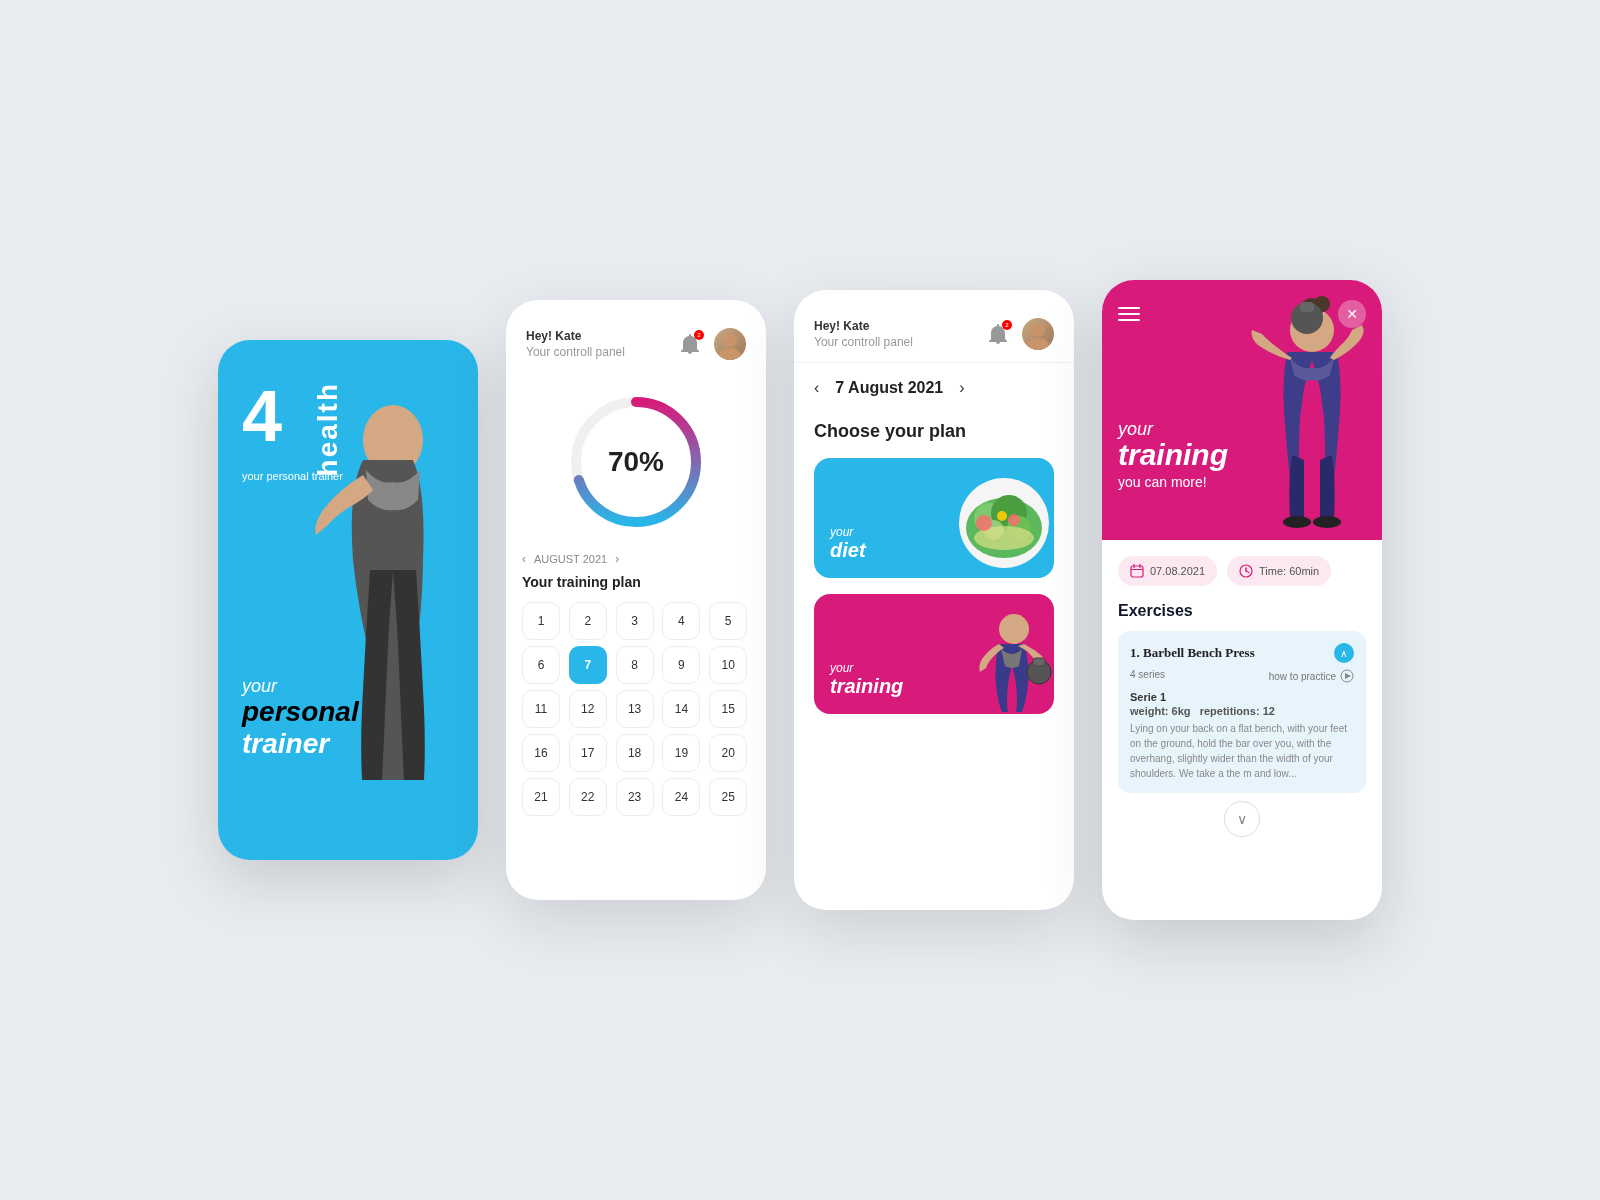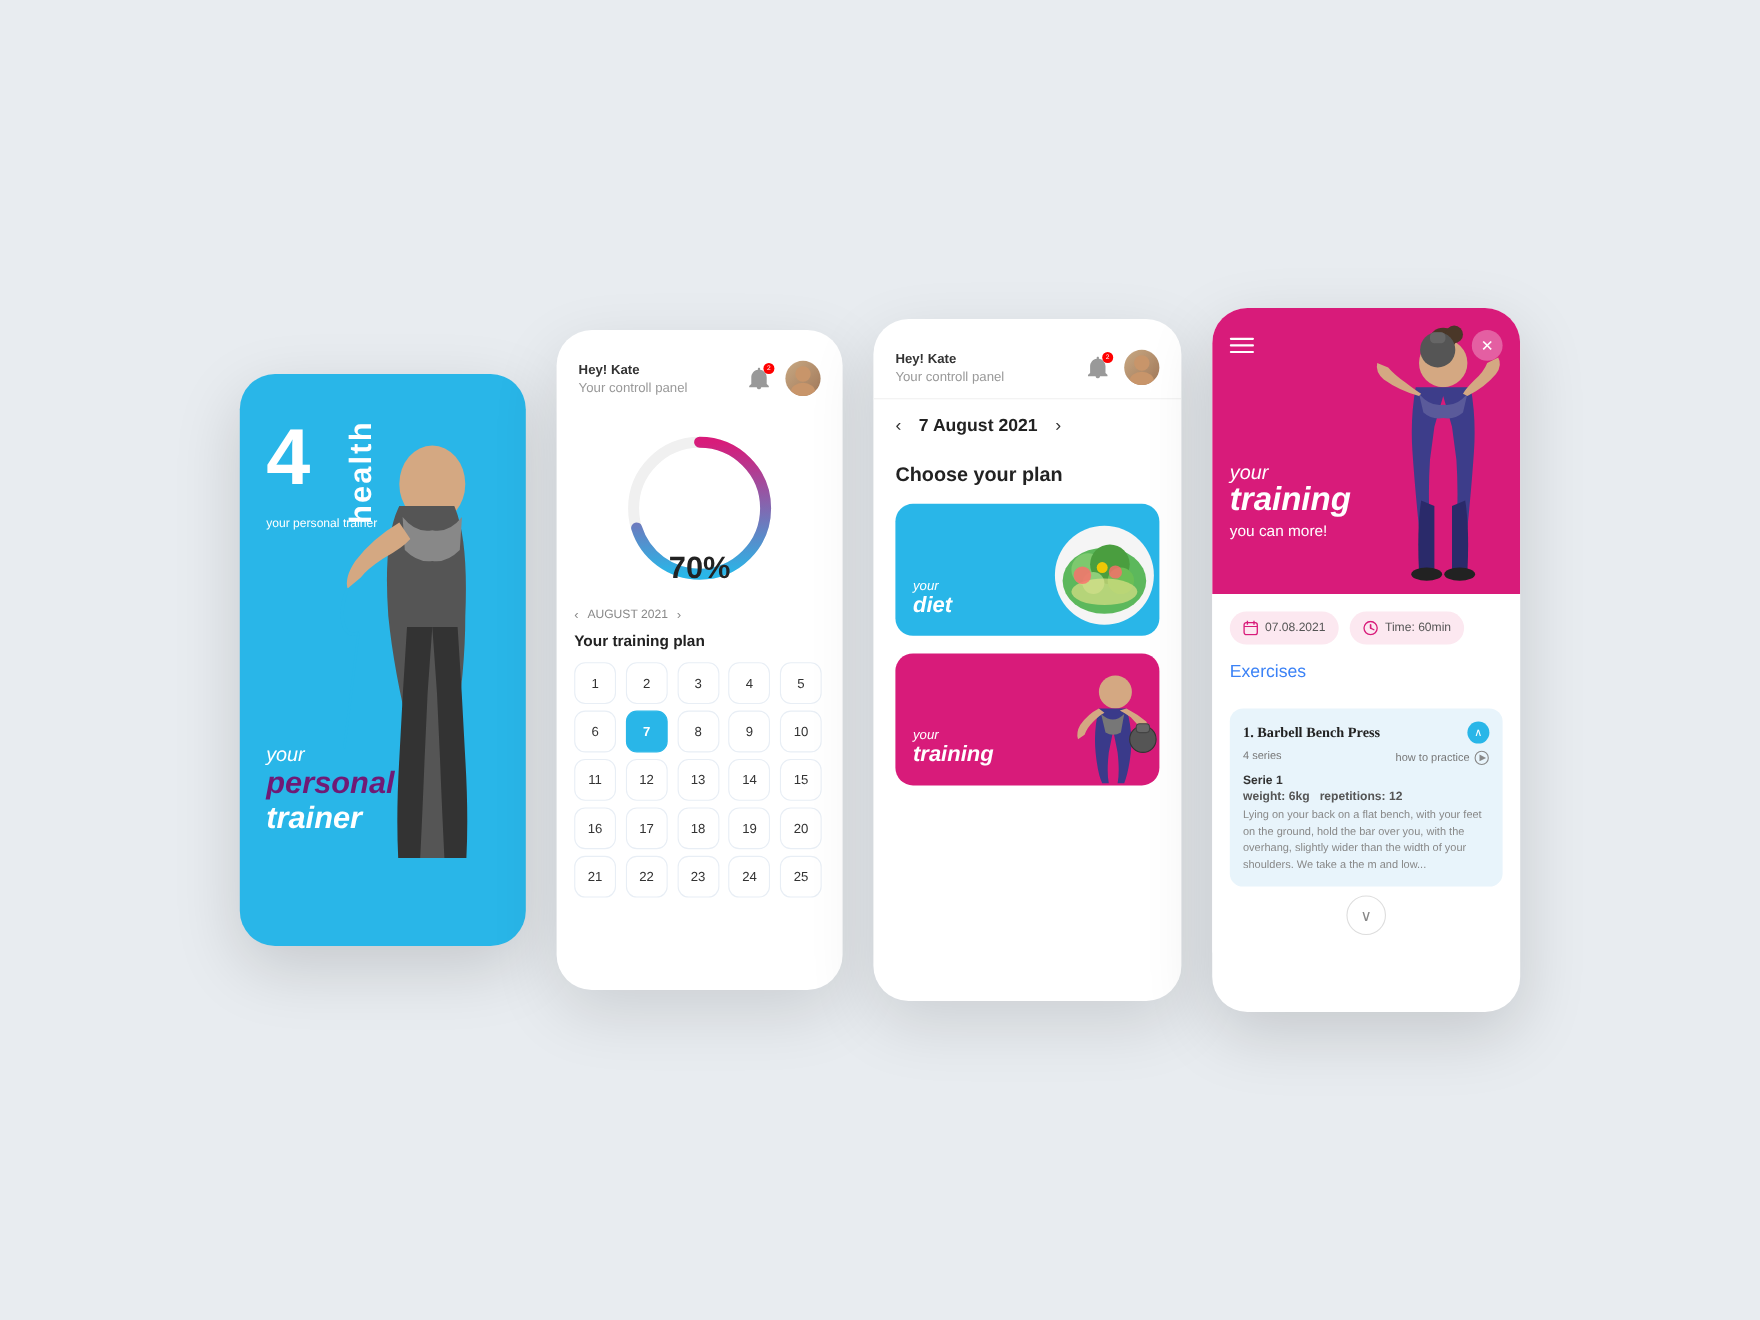--- a/index.html
+++ b/index.html
@@ -76,21 +76,21 @@
       left: 24px;
       z-index: 2;
     }
     .tagline-your {
       color: white;
       font-size: 18px;
       font-style: italic;
       font-weight: 300;
     }
     .tagline-personal {
-      color: #701a75;
+      color: #000000;
       font-size: 28px;
       font-weight: 900;
       font-style: italic;
       line-height: 1.1;
     }
     .tagline-trainer {
       color: white;
       font-size: 28px;
       font-weight: 900;
       font-style: italic;
@@ -181,21 +181,21 @@
     .progress-section {
       display: flex;
       justify-content: center;
       padding: 16px 0 12px;
     }
     .progress-circle {
       width: 140px;
       height: 140px;
       position: relative;
       display: flex;
-      align-items: flex-end;
+      align-items: center;
       justify-content: center;
     }
     .progress-svg {
       position: absolute;
       top: 0; left: 0;
       transform: rotate(-90deg);
     }
     .progress-text {
       font-size: 28px;
       font-weight: 900;
@@ -412,23 +412,23 @@
       border-radius: 20px;
       padding: 8px 12px;
       font-size: 11px;
       color: #555;
       display: flex;
       align-items: center;
       gap: 6px;
     }
     .exercises-title {
       font-size: 16px;
-      font-weight: 400;
-      color: #3b82f6;
-      margin-bottom: 24px;
+      font-weight: 700;
+      color: #0f172a;
+      margin-bottom: 11px;
     }
     .exercise-item {
       background: #e8f4fb;
       border-radius: 12px;
       padding: 12px;
       margin-bottom: 8px;
     }
     .exercise-header {
       display: flex;
       align-items: center;

